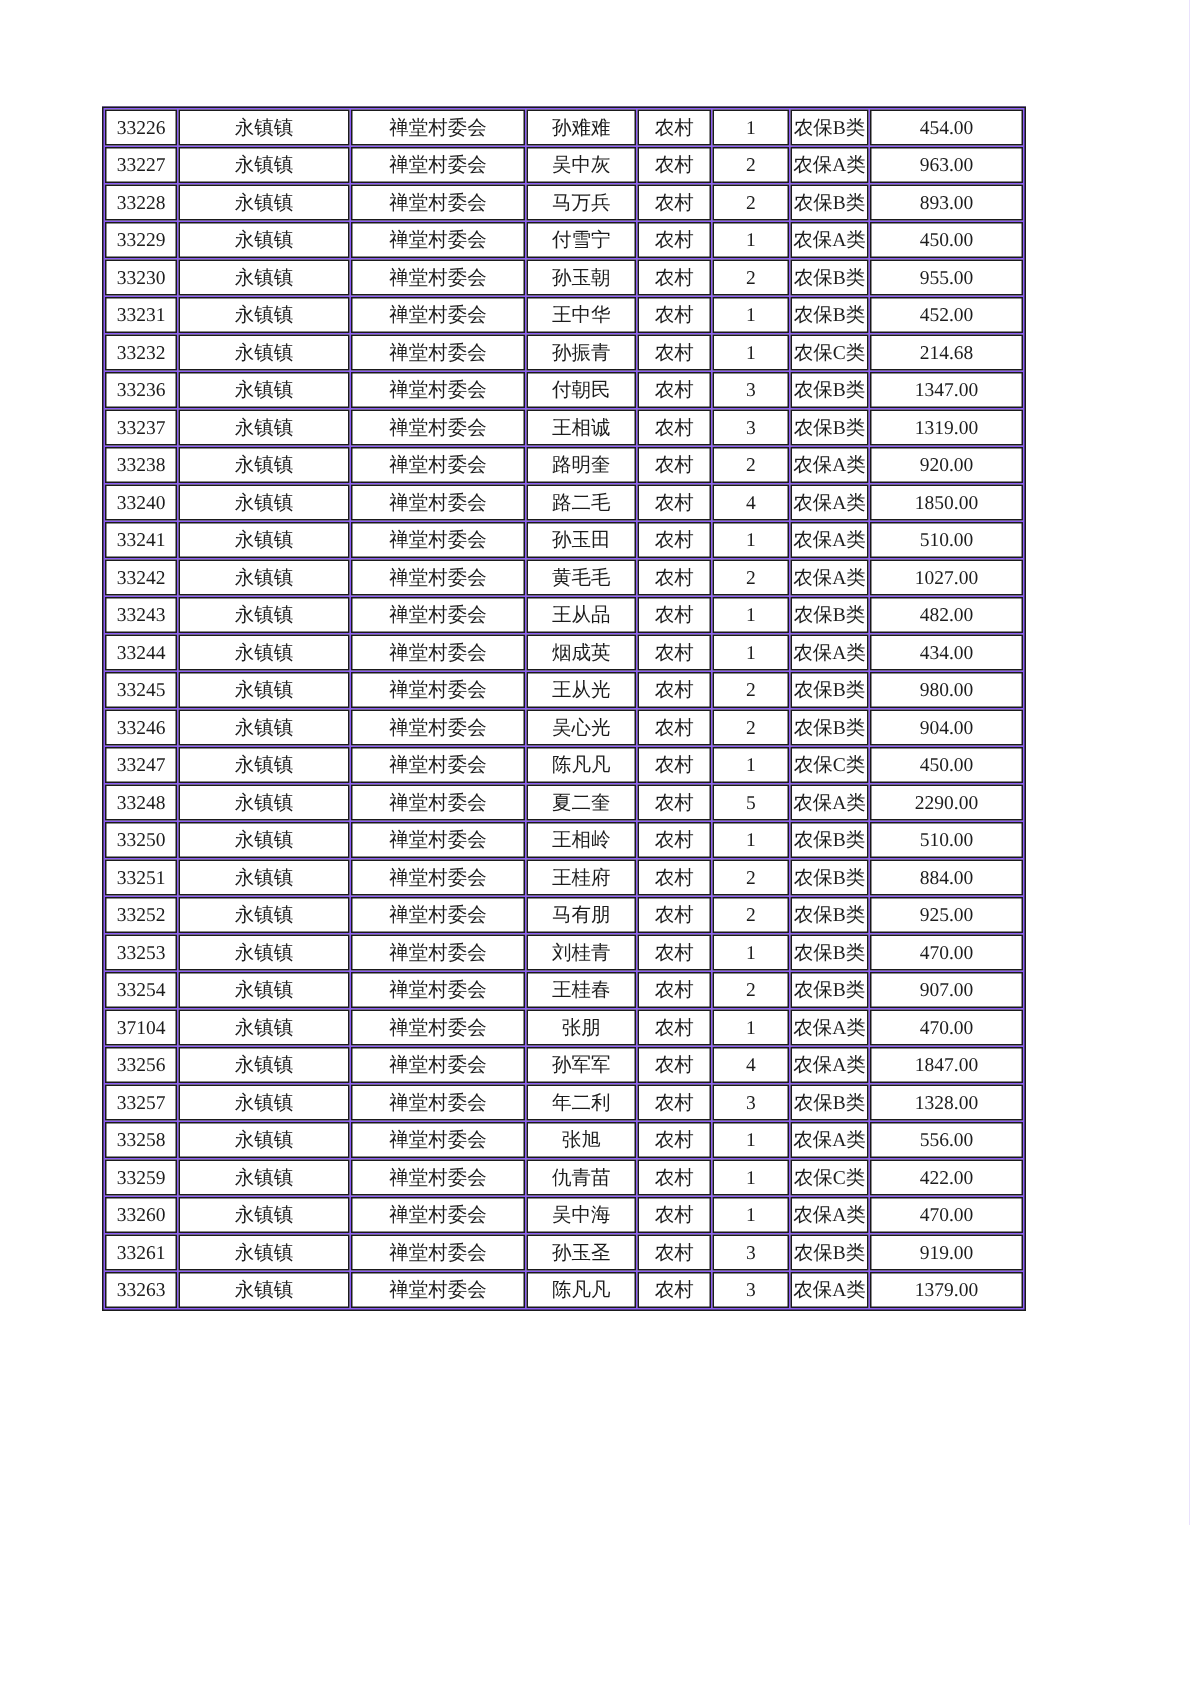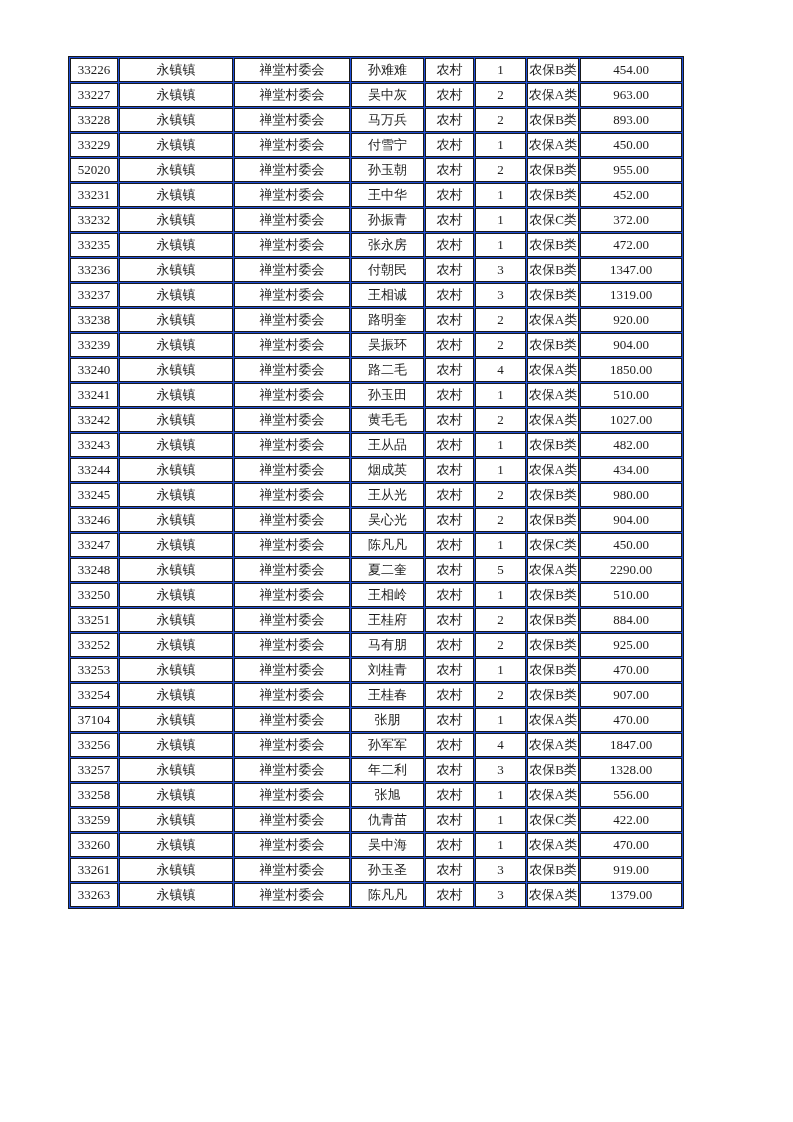--- a/index.html
+++ b/index.html
@@ -11,26 +11,26 @@
     position: relative;
     width: 793px;
     height: 1122px;
     background: #ffffff;
     overflow: hidden;
     font-family: "Liberation Serif", "DejaVu Serif", serif;
   }
   table.roster {
     position: absolute;
     left: 68px;
-    top: 56px;
+    top: 71px;
     border-collapse: separate;
     border-spacing: 1px;
     table-layout: fixed;
     border: 1px solid #1a1a1a;
-    background: #1d4ed8;
+    background: #8b5cf6;
   }
   table.roster td {
     border: 1px solid #1a1a1a;
     height: 22px;
     line-height: 22px;
     padding: 0;
     text-align: center;
     vertical-align: middle;
     font-size: 13px;
     color: #1c1c1c;
@@ -97,21 +97,21 @@
           <td class="c0">33229</td>
           <td class="c1">永镇镇</td>
           <td class="c2">禅堂村委会</td>
           <td class="c3">付雪宁</td>
           <td class="c4">农村</td>
           <td class="c5">1</td>
           <td class="c6">农保A类</td>
           <td class="c7">450.00</td>
         </tr>
         <tr>
-          <td class="c0">52020</td>
+          <td class="c0">33230</td>
           <td class="c1">永镇镇</td>
           <td class="c2">禅堂村委会</td>
           <td class="c3">孙玉朝</td>
           <td class="c4">农村</td>
           <td class="c5">2</td>
           <td class="c6">农保B类</td>
           <td class="c7">955.00</td>
         </tr>
         <tr>
           <td class="c0">33231</td>
@@ -124,31 +124,21 @@
           <td class="c7">452.00</td>
         </tr>
         <tr>
           <td class="c0">33232</td>
           <td class="c1">永镇镇</td>
           <td class="c2">禅堂村委会</td>
           <td class="c3">孙振青</td>
           <td class="c4">农村</td>
           <td class="c5">1</td>
           <td class="c6">农保C类</td>
-          <td class="c7">372.00</td>
-        </tr>
-        <tr>
-          <td class="c0">33235</td>
-          <td class="c1">永镇镇</td>
-          <td class="c2">禅堂村委会</td>
-          <td class="c3">张永房</td>
-          <td class="c4">农村</td>
-          <td class="c5">1</td>
-          <td class="c6">农保B类</td>
-          <td class="c7">472.00</td>
+          <td class="c7">214.68</td>
         </tr>
         <tr>
           <td class="c0">33236</td>
           <td class="c1">永镇镇</td>
           <td class="c2">禅堂村委会</td>
           <td class="c3">付朝民</td>
           <td class="c4">农村</td>
           <td class="c5">3</td>
           <td class="c6">农保B类</td>
           <td class="c7">1347.00</td>
@@ -165,30 +155,20 @@
         </tr>
         <tr>
           <td class="c0">33238</td>
           <td class="c1">永镇镇</td>
           <td class="c2">禅堂村委会</td>
           <td class="c3">路明奎</td>
           <td class="c4">农村</td>
           <td class="c5">2</td>
           <td class="c6">农保A类</td>
           <td class="c7">920.00</td>
-        </tr>
-        <tr>
-          <td class="c0">33239</td>
-          <td class="c1">永镇镇</td>
-          <td class="c2">禅堂村委会</td>
-          <td class="c3">吴振环</td>
-          <td class="c4">农村</td>
-          <td class="c5">2</td>
-          <td class="c6">农保B类</td>
-          <td class="c7">904.00</td>
         </tr>
         <tr>
           <td class="c0">33240</td>
           <td class="c1">永镇镇</td>
           <td class="c2">禅堂村委会</td>
           <td class="c3">路二毛</td>
           <td class="c4">农村</td>
           <td class="c5">4</td>
           <td class="c6">农保A类</td>
           <td class="c7">1850.00</td>

